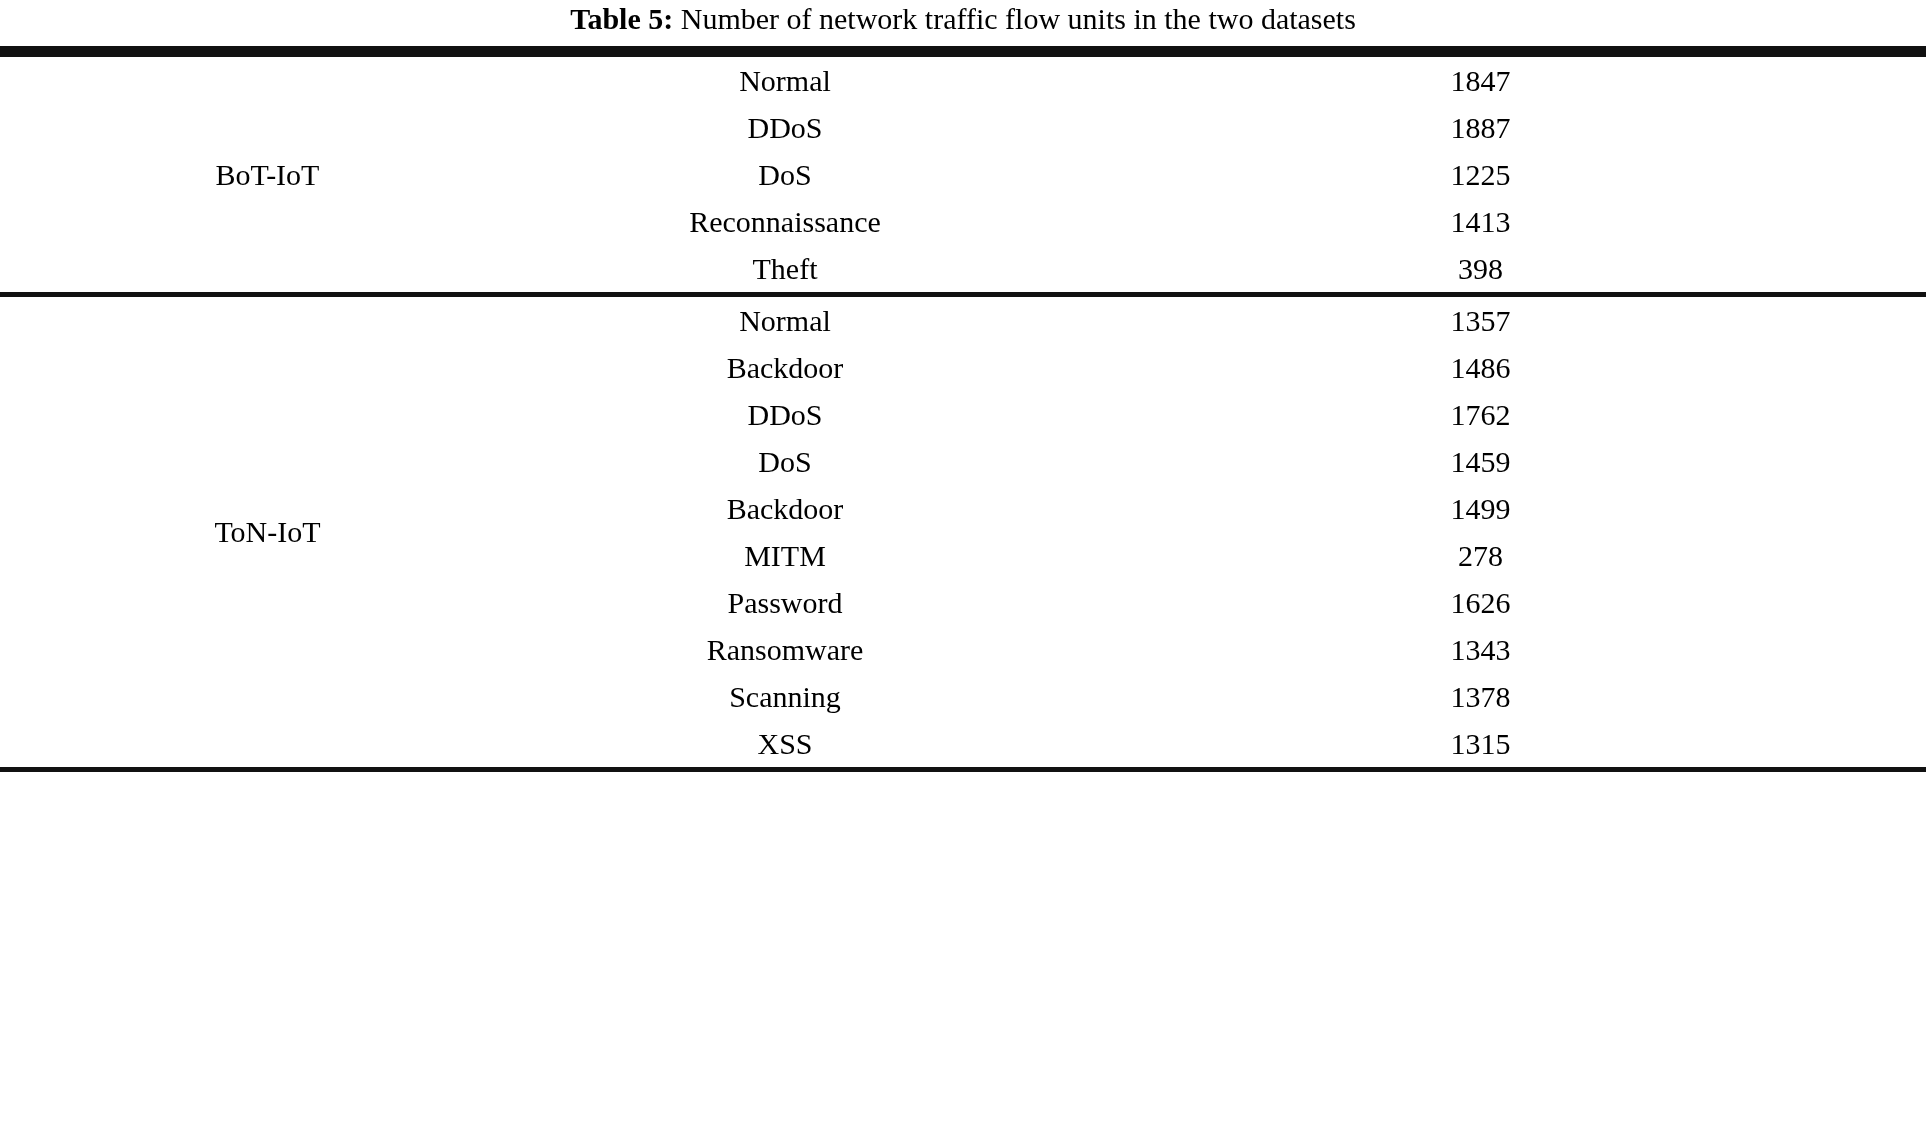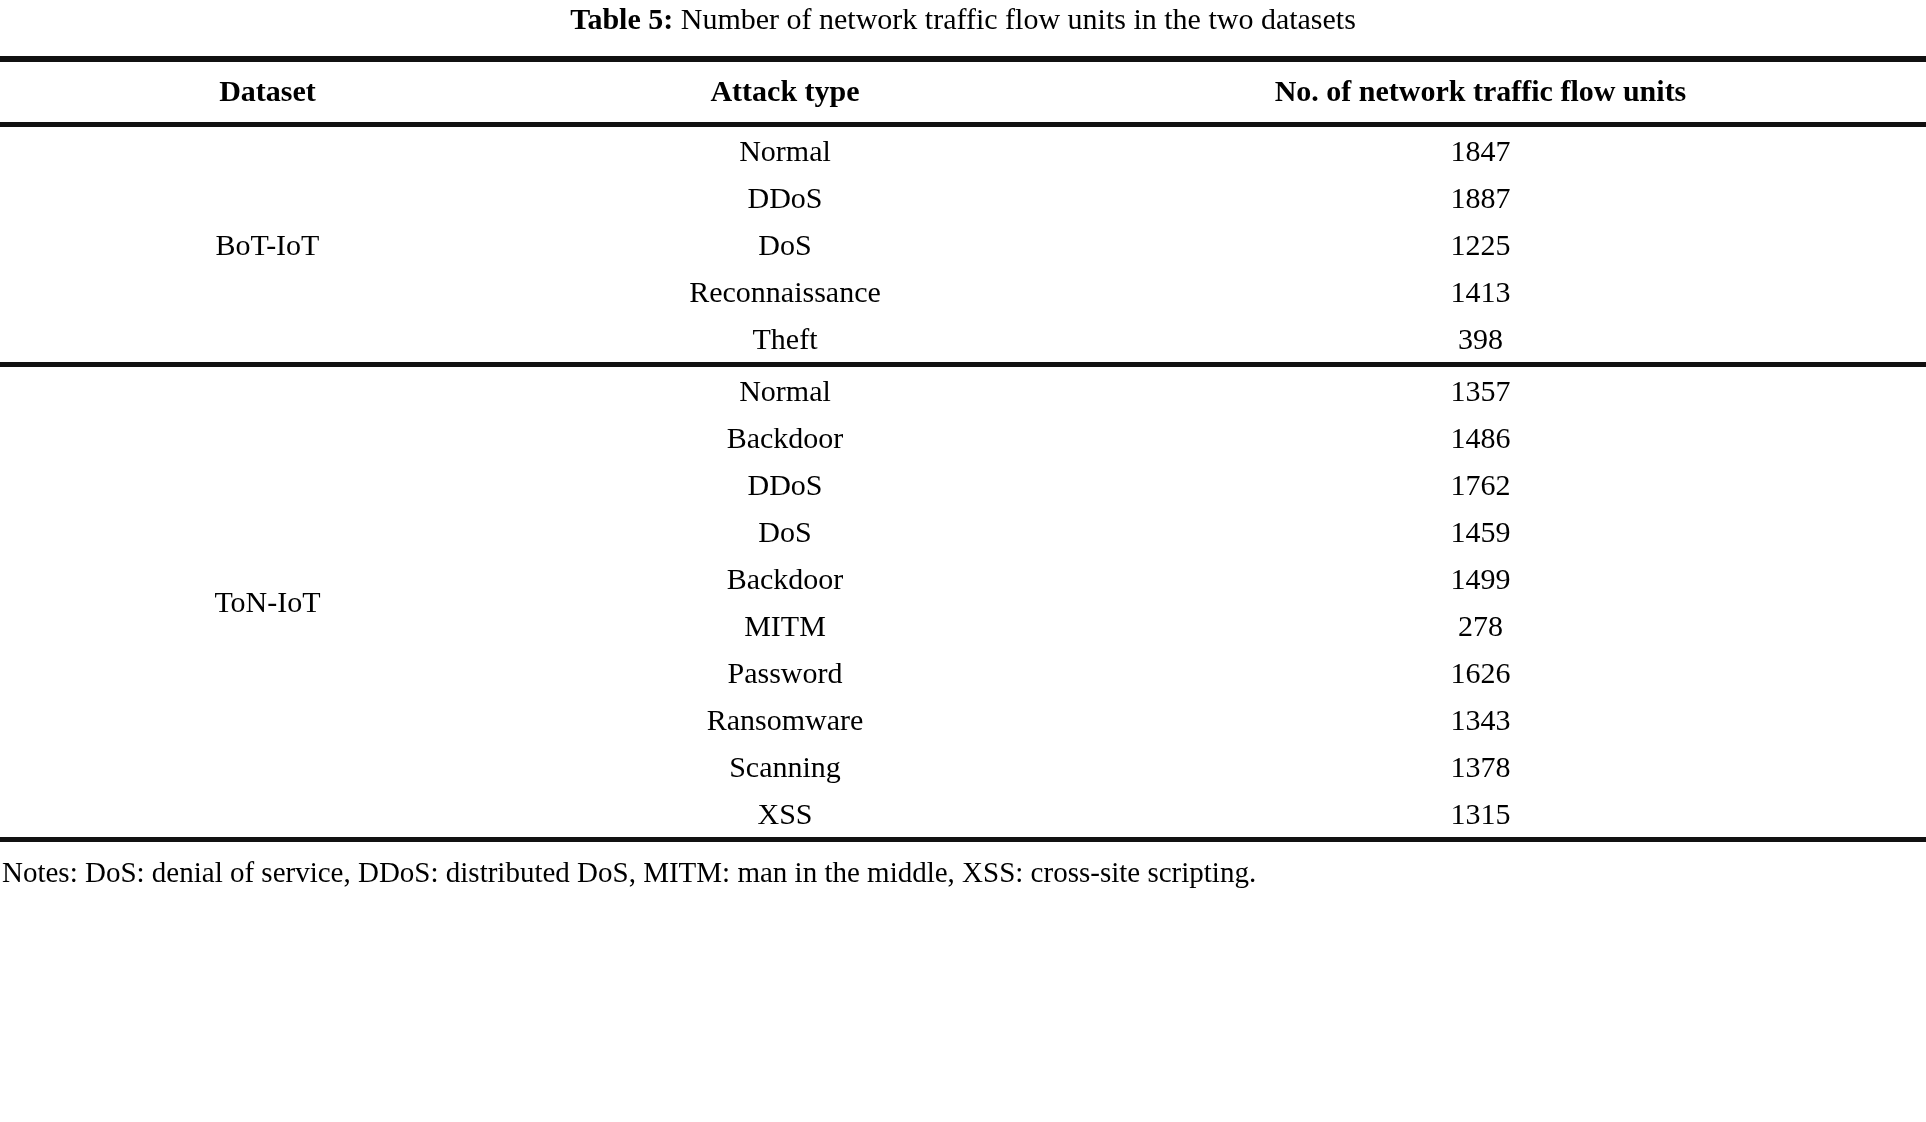--- a/index.html
+++ b/index.html
@@ -21,21 +21,21 @@
     display: flex;
     flex-direction: column;
   }
 
   
   .caption {
     text-align: center;
     font-size: 30px;
     line-height: 1.0;
     padding-top: 4px;
-    padding-bottom: 22px;
+    padding-bottom: 12px;
     white-space: nowrap;
   }
   .caption .caption-label {
     font-weight: bold;
   }
   .caption .caption-text {
     font-weight: normal;
   }
 
   
@@ -106,34 +106,20 @@
 <body>
 
 <div class="table-figure">
 
   <div class="caption">
     <span class="caption-label">Table 5:</span><span class="caption-text"> Number of network traffic flow units in the two datasets</span>
   </div>
 
   <div class="rule-double"></div>
 
-  <table class="tbl">
-    <colgroup>
-      <col class="c-dataset">
-      <col class="c-attack">
-      <col class="c-count">
-    </colgroup>
-    <thead>
-      <tr>
-        <th>Dataset</th>
-        <th>Attack type</th>
-        <th class="hdr-count">No. of network traffic flow units</th>
-      </tr>
-    </thead>
-  </table>
 
   <div class="rule-double-thin"></div>
 
   <table class="tbl">
     <colgroup>
       <col class="c-dataset">
       <col class="c-attack">
       <col class="c-count">
     </colgroup>
     <tbody>
@@ -209,15 +195,14 @@
       </tr>
       <tr>
         <td class="cell-attack">XSS</td>
         <td class="cell-count">1315</td>
       </tr>
     </tbody>
   </table>
 
   <div class="rule-single"></div>
 
-  <div class="notes">Notes: DoS: denial of service, DDoS: distributed DoS, MITM: man in the middle, XSS: cross-site scripting.</div>
 
 </div>
 
 </body></html>

